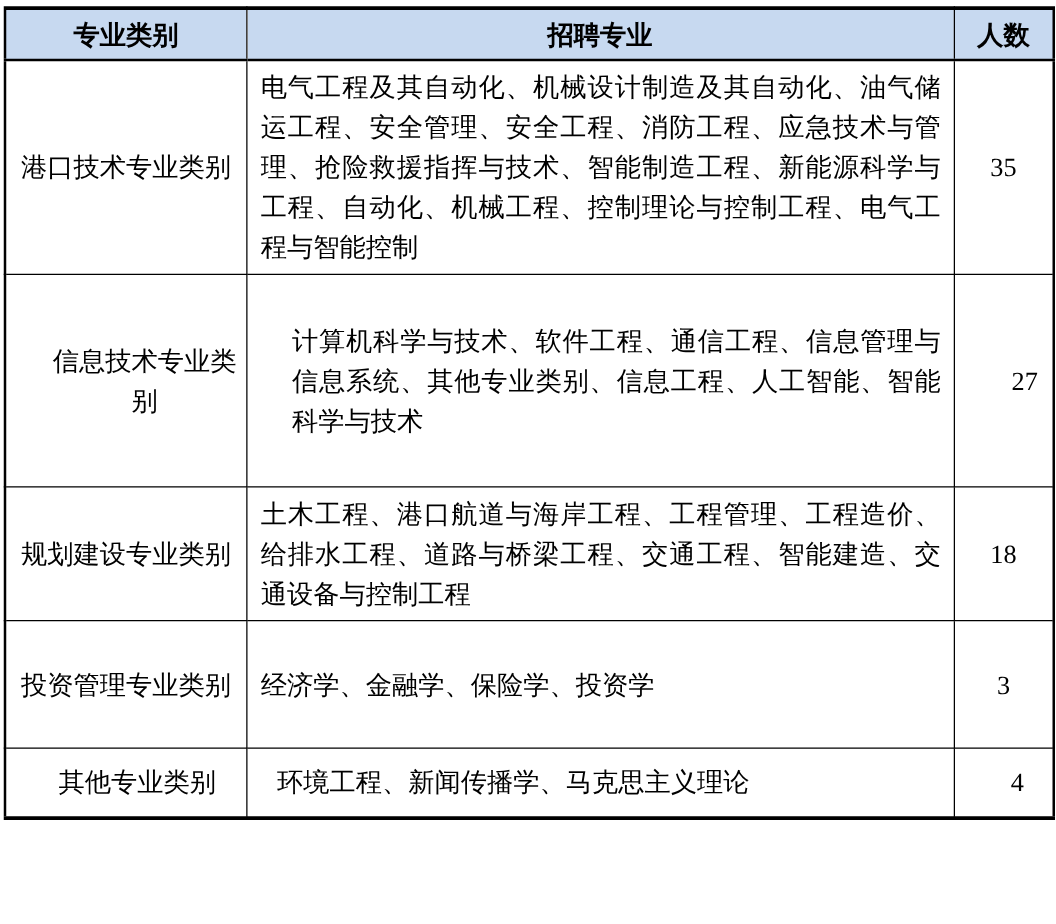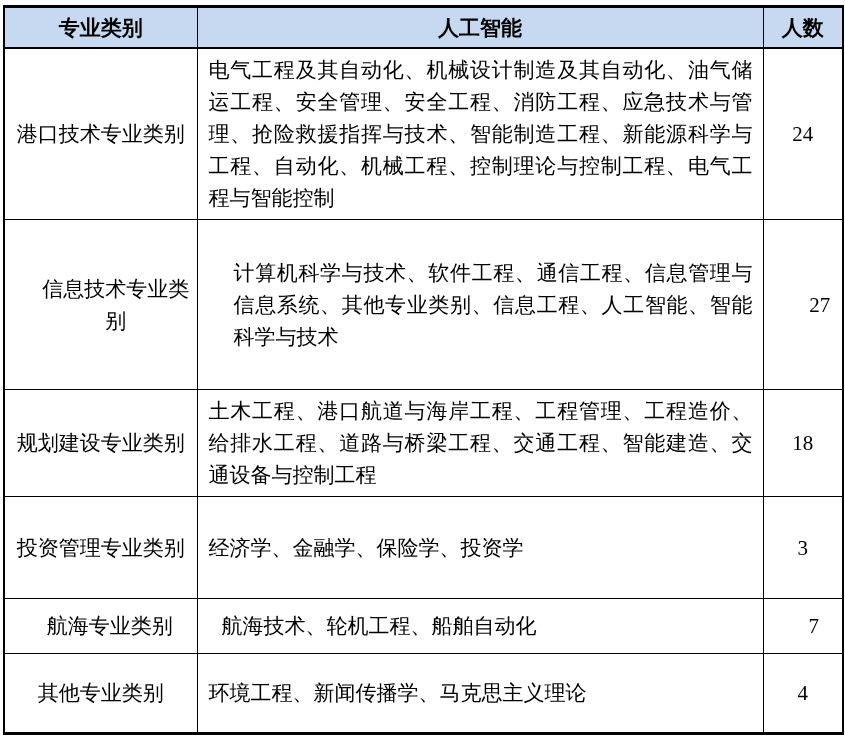--- a/index.html
+++ b/index.html
@@ -77,31 +77,31 @@
 <div class="page">
   <table class="tbl">
     <colgroup>
       <col class="c1">
       <col class="c2">
       <col class="c3">
     </colgroup>
     <thead>
       <tr class="head-row">
         <th>专业类别</th>
-        <th>人工智能</th>
+        <th>招聘专业</th>
         <th>人数</th>
       </tr>
     </thead>
     <tbody>
 
 
   <tr class="body-row">
     <td class="cat">港口技术专业类别</td>
     <td class="majors">电气工程及其自动化、机械设计制造及其自动化、油气储运工程、安全管理、安全工程、消防工程、应急技术与管理、抢险救援指挥与技术、智能制造工程、新能源科学与工程、自动化、机械工程、控制理论与控制工程、电气工程与智能控制</td>
-    <td class="num">24</td>
+    <td class="num">35</td>
   </tr>
 
   <tr class="body-row">
     <td class="cat">信息技术专业类别</td>
     <td class="majors">计算机科学与技术、软件工程、通信工程、信息管理与信息系统、其他专业类别、信息工程、人工智能、智能科学与技术</td>
     <td class="num">27</td>
   </tr>
 
   <tr class="body-row">
     <td class="cat">规划建设专业类别</td>
@@ -109,25 +109,20 @@
     <td class="num">18</td>
   </tr>
 
   <tr class="body-row">
     <td class="cat">投资管理专业类别</td>
     <td class="majors">经济学、金融学、保险学、投资学</td>
     <td class="num">3</td>
   </tr>
 
 
-  <tr class="body-row">
-    <td class="cat">航海专业类别</td>
-    <td class="majors">航海技术、轮机工程、船舶自动化</td>
-    <td class="num">7</td>
-  </tr>
 
   <tr class="body-row">
     <td class="cat">其他专业类别</td>
     <td class="majors">环境工程、新闻传播学、马克思主义理论</td>
     <td class="num">4</td>
   </tr>
 </tbody>
 
   </table>
 </div>

